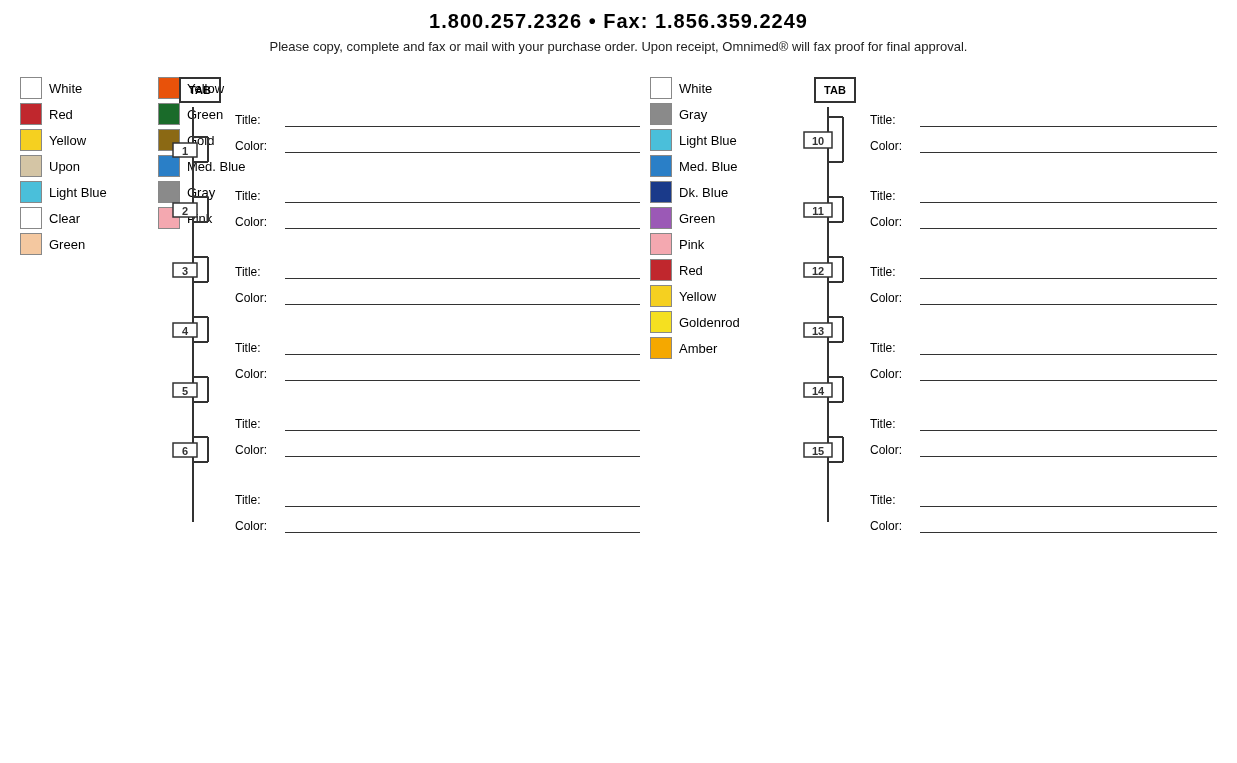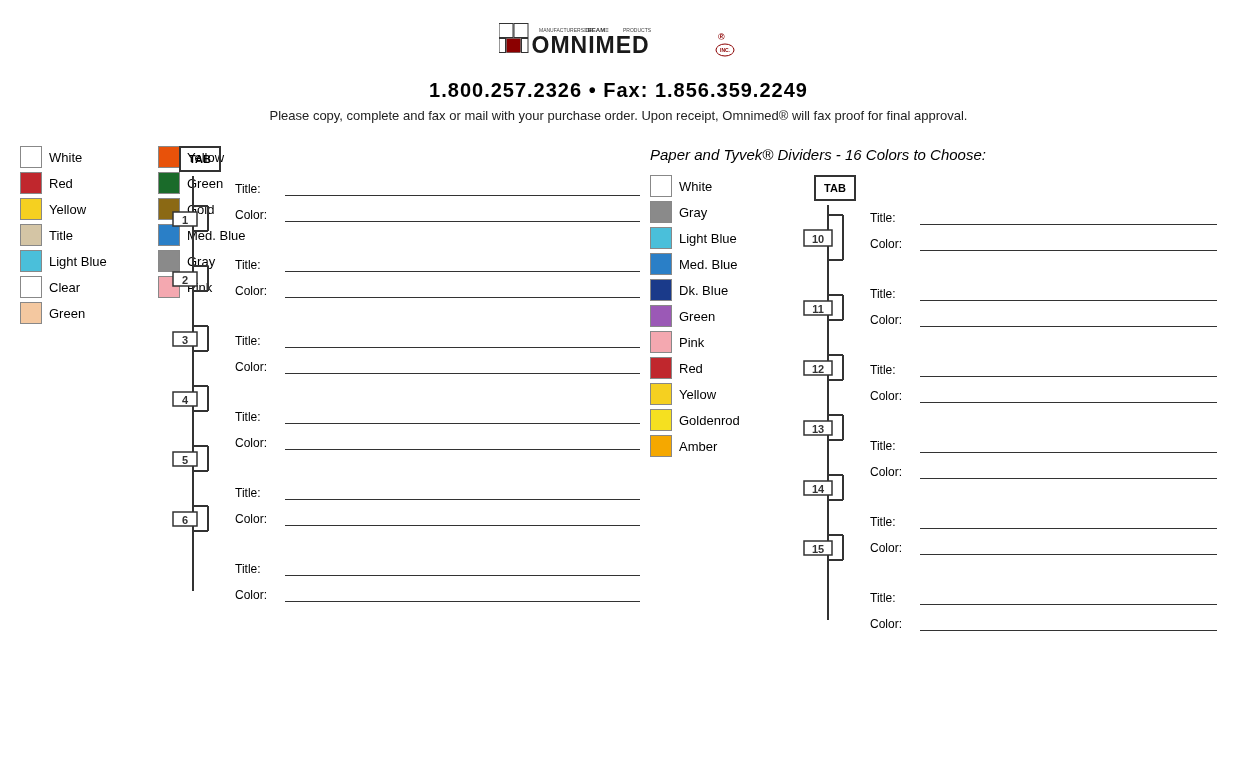--- a/index.html
+++ b/index.html
@@ -114,42 +114,20 @@
     .swatch-purple { background: #9b59b6; }
     .swatch-dk-blue { background: #1a3a8a; }
     .swatch-amber { background: #f5a800; }
     .swatch-goldenrod { background: #f5e020; }
   </style>
 </head>
 <body>
 
 <div class="header">
 
-  <div class="logo-area">
-    <svg class="logo-svg" viewBox="0 0 480 80">
-
-      <rect x="0" y="2" width="28" height="28" fill="none" stroke="#333" stroke-width="2"></rect>
-      <rect x="30" y="2" width="28" height="28" fill="none" stroke="#333" stroke-width="2"></rect>
-      <rect x="15" y="32" width="28" height="28" fill="#8B0000" stroke="#333" stroke-width="1"></rect>
-      <rect x="0" y="32" width="13" height="28" fill="none" stroke="#333" stroke-width="2"></rect>
-      <rect x="45" y="32" width="13" height="28" fill="none" stroke="#333" stroke-width="2"></rect>
-
-      <text x="65" y="60" font-family="Arial Black, sans-serif" font-size="46" font-weight="900" fill="#1a1a1a" letter-spacing="2">OMNIMED</text>
-
-      <text x="438" y="35" font-family="Arial, sans-serif" font-size="18" font-weight="bold" fill="#8B0000">®</text>
-
-      <text x="80" y="18" font-family="Arial, sans-serif" font-size="10" fill="#444">MANUFACTURERS OF</text>
-
-      <text x="170" y="18" font-family="Arial Black, sans-serif" font-size="12" font-weight="900" fill="#333">≡BEAM≡</text>
-      <text x="248" y="18" font-family="Arial, sans-serif" font-size="10" fill="#444">PRODUCTS</text>
-
-      <ellipse cx="452" cy="55" rx="18" ry="12" fill="none" stroke="#8B0000" stroke-width="2"></ellipse>
-      <text x="452" y="59" font-family="Arial, sans-serif" font-size="10" font-weight="bold" fill="#8B0000" text-anchor="middle">INC.</text>
-    </svg>
-  </div>
 
   <div class="phone-line">1.800.257.2326   •   Fax:  1.856.359.2249</div>
   <div class="form-subtitle">Please copy, complete and fax or mail with your purchase order.  Upon receipt, Omnimed® will fax proof for final approval.</div>
 </div>
 
 <div class="columns">
 
   <div class="left-col">
 
     <div style="display:flex; gap: 0;">
@@ -182,21 +160,21 @@
             <span>Yellow</span>
           </div>
 
           <div class="color-item">
             <div class="color-swatch swatch-gold"></div>
             <span>Gold</span>
           </div>
 
           <div class="color-item">
             <div class="color-swatch swatch-beige"></div>
-            <span>Title</span>
+            <span>Upon</span>
           </div>
 
           <div class="color-item">
             <div class="color-swatch swatch-med-blue"></div>
             <span>Med. Blue</span>
           </div>
 
           <div class="color-item">
             <div class="color-swatch swatch-light-blue"></div>
             <span>Light Blue</span>
@@ -338,23 +316,20 @@
               <span style="width:50px; font-size:12px;">Color:</span>
               <div style="flex:1; border-bottom:1px solid #333; height:18px;"></div>
             </div>
           </div>
         </div>
       </div>
     </div>
   </div>
 
   <div class="right-col">
-    <div class="section-title">
-      <span>Paper and Tyvek® Dividers</span><span> -  16 Colors to Choose:</span>
-    </div>
 
     <div style="display:flex; gap: 0;">
 
       <div style="width:155px;">
         <div style="display:grid; grid-template-columns: 140px; gap: 4px 0;">
 
           <div class="color-item">
             <div class="color-swatch swatch-white"></div>
             <span>White</span>
           </div>

